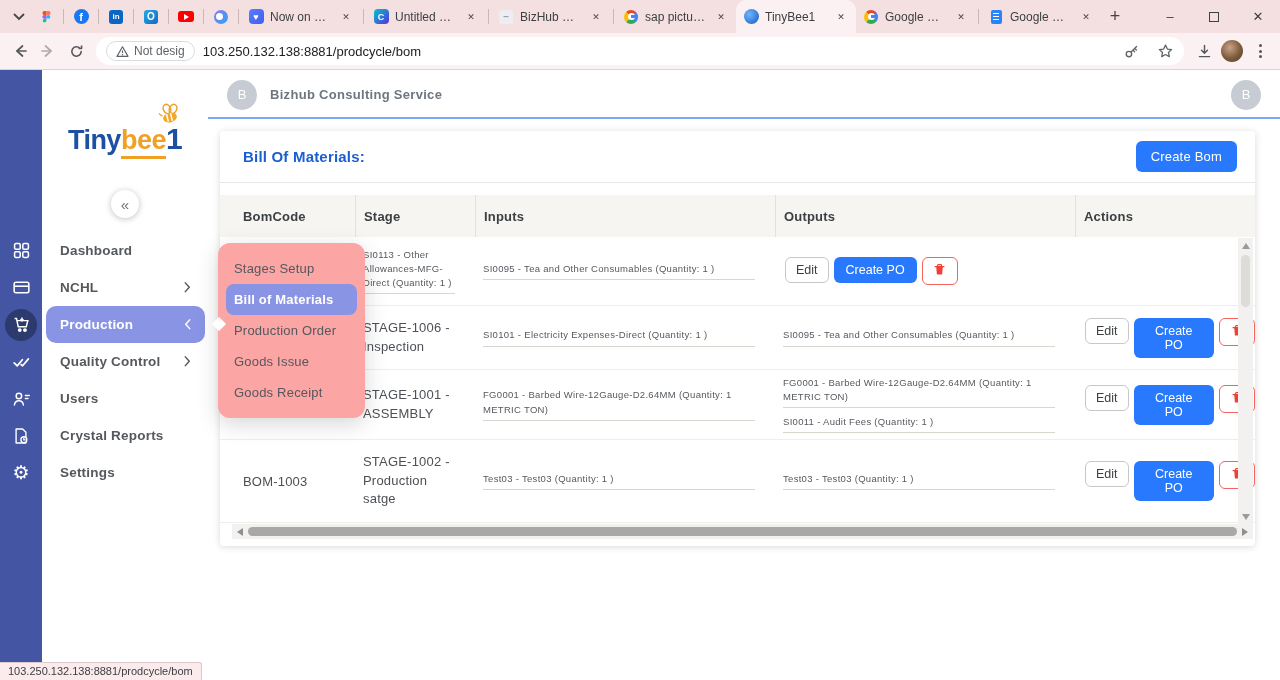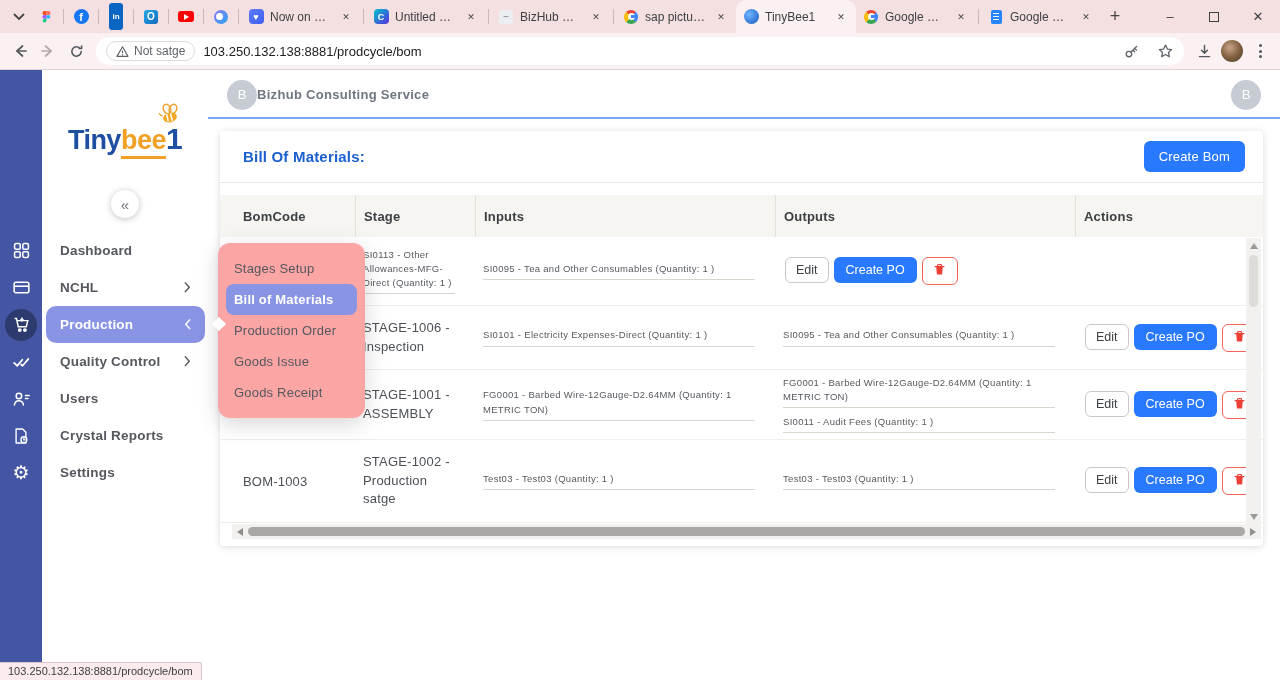--- a/index.html
+++ b/index.html
@@ -57,24 +57,24 @@
   .mchev { margin-left:auto; display:flex; align-items:center; }
 
   .submenu { position:absolute; left:218px; top:173px; width:147px; background:#fca5a5; border-radius:12px; box-shadow:0 6px 22px rgba(0,0,0,.16); padding:10px 8px; z-index:30; }
   .submenu::before { content:''; position:absolute; left:-4px; top:76px; width:10px; height:10px; background:#fff; transform:rotate(45deg); }
   .smitem { height:31px; display:flex; align-items:center; padding:0 8px; font-size:13px; letter-spacing:.2px; color:#55585d; border-radius:8px; white-space:nowrap; }
   .smitem.active { background:var(--sidebar-active); color:#fff; font-weight:bold; }
 
   .main { position:absolute; left:208px; top:0; right:0; bottom:0; background:#fff; }
   .topbar { position:absolute; top:2px; left:0; right:0; height:47px; background:#fff; border-bottom:2px solid #7aa7f3; display:flex; align-items:center; padding:0 19px; }
   .bavatar { width:30px; height:30px; border-radius:50%; background:#c7cbd3; color:#fff; display:flex; align-items:center; justify-content:center; font-size:13px; flex:none; }
-  .company { font-size:13px; font-weight:bold; letter-spacing:.3px; color:#6f7680; }
+  .company { margin-left:13px; font-size:13px; font-weight:bold; letter-spacing:.3px; color:#6f7680; }
   .topbar .right { margin-left:auto; }
 
-  .card { position:absolute; left:12px; right:17px; top:61px; height:415px; background:#fff; border-radius:4px; box-shadow:0 1px 7px rgba(0,0,0,.15); }
+  .card { position:absolute; left:12px; right:25px; top:61px; height:415px; background:#fff; border-radius:4px; box-shadow:0 1px 7px rgba(0,0,0,.15); }
   .card-head { height:52px; display:flex; align-items:center; padding:0 18px 0 23px; border-bottom:1px solid #e9e7e3; }
   .card-title { font-size:15px; font-weight:bold; letter-spacing:.2px; color:var(--title-blue); }
   .btn-create { margin-left:auto; background:var(--accent-blue); color:#fff; font-size:13px; letter-spacing:.2px; padding:8px 15px; border-radius:6px; }
   .spacer { height:12px; }
   .thead { display:grid; grid-template-columns:120px 120px 300px 300px 1fr; padding-left:15px; background:#f6f5f2; height:42px; }
   .th { font-size:13px; font-weight:bold; letter-spacing:.2px; color:#3c4043; padding-left:8px; display:flex; align-items:center; }
   .th + .th { border-left:1px solid #e3e1dc; }
   .tbody { position:relative; }
   .trow { display:grid; grid-template-columns:120px 120px 300px 300px 1fr; padding-left:15px; border-bottom:1px solid #efeeeb; align-items:center; }
   .td { padding-left:8px; font-size:13px; letter-spacing:.2px; color:#4c5056; }
@@ -98,21 +98,21 @@
   .tri-left { width:0; height:0; border-top:4.5px solid transparent; border-bottom:4.5px solid transparent; border-right:6px solid #8f8f8d; }
   .tri-right { width:0; height:0; border-top:4.5px solid transparent; border-bottom:4.5px solid transparent; border-left:6px solid #8f8f8d; }
   .hthumb { flex:1; height:9px; border-radius:5px; background:#a9a8a6; margin:0 2px; }
 
   .status-tip { position:absolute; left:0; bottom:0; background:#fcebed; border:1px solid #ddc9cc; border-left:none; border-bottom:none; border-top-right-radius:3px; padding:2px 8px 3px; font-size:11px; color:#3c4043; z-index:60; }
 
   
   .fav { width:16px; height:16px; display:flex; align-items:center; justify-content:center; flex:none; }
   .fv { display:flex; align-items:center; justify-content:center; }
   .fv.fb { width:15px; height:15px; border-radius:50%; background:#1877f2; color:#fff; font-size:11px; font-weight:bold; }
-  .fv.li { width:14px; height:27px; border-radius:3px; background:#0a66c2; color:#fff; font-size:8px; font-weight:bold; }
+  .fv.li { width:14px; height:14px; border-radius:3px; background:#0a66c2; color:#fff; font-size:8px; font-weight:bold; }
   .fv.ol { width:14px; height:14px; border-radius:3px; background:linear-gradient(135deg,#28a8ea,#0f6cbd); color:#fff; font-size:10px; font-weight:bold; }
   .fv.yt { width:16px; height:11px; border-radius:3px; background:#f00; }
   .yt-tri { width:0; height:0; border-top:3px solid transparent; border-bottom:3px solid transparent; border-left:5px solid #fff; }
   .fv.capp { width:14px; height:14px; border-radius:50%; background:linear-gradient(135deg,#8a7bf0,#2aa4f4); position:relative; }
   .fv.capp::after { content:''; position:absolute; left:2px; top:3.5px; width:7px; height:7px; border-radius:50%; background:#fff; }
   .fv.hrt { width:15px; height:15px; border-radius:4px; background:linear-gradient(135deg,#5b7cfa,#3f5ef0); color:#fff; font-size:9px; }
   .fv.cnv { width:15px; height:15px; border-radius:4px; background:linear-gradient(135deg,#00c4cc,#5a2ee0); color:#fff; font-size:9px; font-weight:bold; }
   .fv.dgr { width:14px; height:14px; border-radius:3px; background:#eceef1; color:#9aa0a6; font-size:10px; font-weight:bold; }
   .fv.gg { width:14px; height:14px; border-radius:50%; position:relative; background:conic-gradient(from -45deg,#ea4335 0 25%,#4285f4 0 50%,#34a853 0 75%,#fbbc05 0 100%); }
   .fv.gg .gcore { position:absolute; inset:3.5px; border-radius:50%; background:#fff; }
@@ -258,21 +258,21 @@
         <path d="M13.4 1.6v3.2h-3.2" fill="none" stroke="currentColor" stroke-width="1.7" stroke-linejoin="round"></path>
       </svg>
   </div>
   <div class="urlpill">
     <span class="notsecure">
       <svg viewBox="0 0 16 16" width="13">
           <path d="M8 2.2 14.8 14H1.2z" fill="none" stroke="currentColor" stroke-width="1.4" stroke-linejoin="round"></path>
           <line x1="8" y1="6.8" x2="8" y2="10" stroke="currentColor" stroke-width="1.4"></line>
           <circle cx="8" cy="12" r=".9" fill="currentColor"></circle>
         </svg>
-      <span>Not satge</span>
+      <span>Not desig</span>
     </span>
     <span class="url-text">103.250.132.138:8881/prodcycle/bom</span>
     <span class="pill-ic">
       <svg viewBox="0 0 20 20" width="17">
           <circle cx="7" cy="13" r="3.2" fill="none" stroke="currentColor" stroke-width="1.6"></circle>
           <path d="M9.5 10.5 16 4m-2.3 2.3 2 2M11.6 8.4l2 2" stroke="currentColor" stroke-width="1.6" fill="none" stroke-linecap="round"></path>
         </svg>
     </span>
     <span class="pill-ic">
       <svg viewBox="0 0 20 20" width="17">

